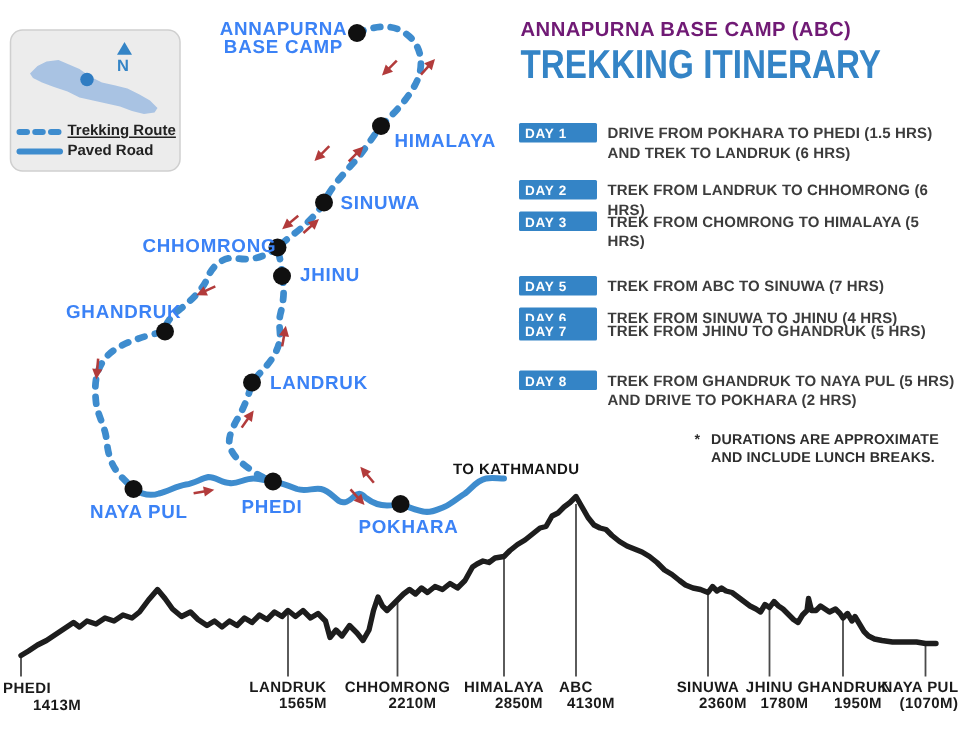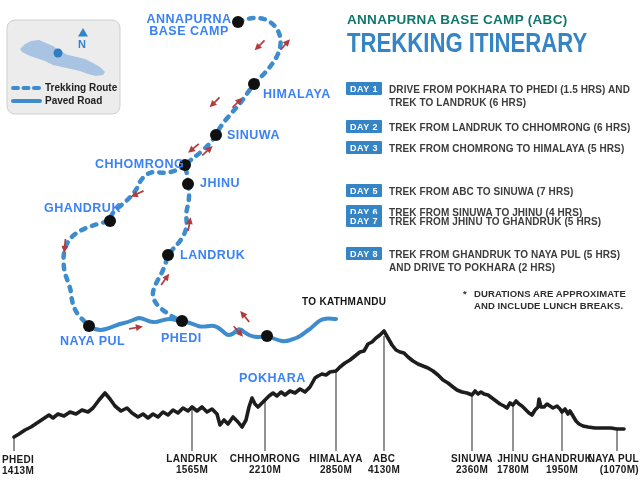--- a/index.html
+++ b/index.html
@@ -14,36 +14,36 @@
   .map-label.two-line{white-space:normal;text-align:center;}
   .small-label{position:absolute;font-size:10px;font-weight:700;color:#141414;
                letter-spacing:.3px;white-space:nowrap;}
 
   
   .legend-text{position:absolute;font-size:10px;font-weight:600;color:#222;white-space:nowrap;}
   .compass-n{position:absolute;font-size:11px;font-weight:700;color:#3484C6;}
 
   
   .title1{position:absolute;left:347px;top:12px;font-size:13.5px;font-weight:700;
-          color:#0f766e;letter-spacing:.3px;white-space:nowrap;}
+          color:#701a75;letter-spacing:.3px;white-space:nowrap;}
   .title2{position:absolute;left:347px;top:28px;font-size:27px;font-weight:800;
           color:#3484C6;transform:scaleX(.82);transform-origin:left top;white-space:nowrap;}
   .day-row{position:absolute;left:346px;display:flex;align-items:flex-start;gap:7px;width:292px;}
   .day-badge{flex:none;background:#3484C6;color:#fff;font-size:9px;font-weight:700;
-             letter-spacing:.5px;padding:2px 4px 1px 4px;line-height:10px;border-radius:1px;}
+             letter-spacing:.5px;padding:2px 20px 1px 4px;line-height:10px;border-radius:1px;}
   .day-text{font-size:10px;font-weight:700;color:#3C3C3C;line-height:13px;
             letter-spacing:.1px;width:260px;padding-top:1px;}
   .note{position:absolute;left:474px;top:288px;width:172px;font-size:9.5px;font-weight:700;
         color:#2E2E2E;line-height:12px;letter-spacing:.1px;}
   .note .star{position:absolute;left:-11px;top:0;}
 
   
   .station{position:absolute;top:453px;width:90px;text-align:center;font-size:10px;
            font-weight:700;color:#1A1A1A;line-height:11px;letter-spacing:.3px;}
-  .station .elev{display:block;}
+  .station .elev{display:block;margin-left:20px;}
 </style>
 </head>
 <body>
 
 <div class="canvas">
 
   <svg class="abs" style="left:0;top:0;" width="640" height="501" viewBox="0 0 640 501">
     <defs>
       <g id="dir-arrow">
         <line x1="-5" y1="0" x2="3" y2="0" stroke="#B23B3B" stroke-width="1.7"></line>
@@ -128,37 +128,37 @@
               364,351 368,344 372,342 376,338 380,335 384,331 388,338 392,345 396,350 400,352
               404,353 408,357 413,361 418,364 423,366 428,368 433,371 438,375 443,380 448,383
               453,387 457,390 462,392 467,393 472,395 475,391 478,394 481,392 484,394 488,395
               492,398 496,401 500,404 504,406 507,408 510,403 513,405 516,401 519,404 522,406
               526,410 529,413 532,415 535,410 538,407 539,399 541,407 544,407 547,404 550,406
               553,408 557,406 560,409 562,412 565,409 568,414 570,411 573,416 576,421 579,424
               583,426 588,427 595,428 603,428 611,428 617,429 624,429"></polyline>
   </svg>
 
   <div class="compass-n" style="left:78px;top:38px;">N</div>
-  <div class="legend-text" style="left:45px;top:82px;">Trekking Route</div>
+  <div class="legend-text" style="left:45px;top:82px;text-decoration:underline;">Trekking Route</div>
   <div class="legend-text" style="left:45px;top:95px;">Paved Road</div>
 
   <div class="map-label two-line" style="left:145px;top:13px;width:88px;">
     <span>ANNAPURNA</span><br>
     <span>BASE CAMP</span>
   </div>
   <div class="map-label" style="left:263px;top:88px;">HIMALAYA</div>
   <div class="map-label" style="left:227px;top:129px;">SINUWA</div>
   <div class="map-label" style="left:95px;top:158px;">CHHOMRONG</div>
   <div class="map-label" style="left:200px;top:177px;">JHINU</div>
   <div class="map-label" style="left:44px;top:202px;">GHANDRUK</div>
   <div class="map-label" style="left:180px;top:249px;">LANDRUK</div>
   <div class="map-label" style="left:60px;top:335px;">NAYA PUL</div>
   <div class="map-label" style="left:161px;top:332px;">PHEDI</div>
-  <div class="map-label" style="left:239px;top:345px;margin-top:27px;">POKHARA</div>
-  <div class="small-label" style="left:302px;top:296px;">TO KATHMANDU</div>
+  <div class="map-label" style="left:239px;top:345px;">POKHARA</div>
+  <div class="small-label" style="left:302px;top:308px;">TO KATHMANDU</div>
 
   <div class="title1">ANNAPURNA BASE CAMP (ABC)</div>
   <div class="title2">TREKKING ITINERARY</div>
 
   <div class="day-row" style="top:82px;">
     <span class="day-badge">DAY 1</span>
     <span class="day-text">DRIVE FROM POKHARA TO PHEDI (1.5 HRS) AND TREK TO LANDRUK (6 HRS)</span>
   </div>
   <div class="day-row" style="top:120px;">
     <span class="day-badge">DAY 2</span>

